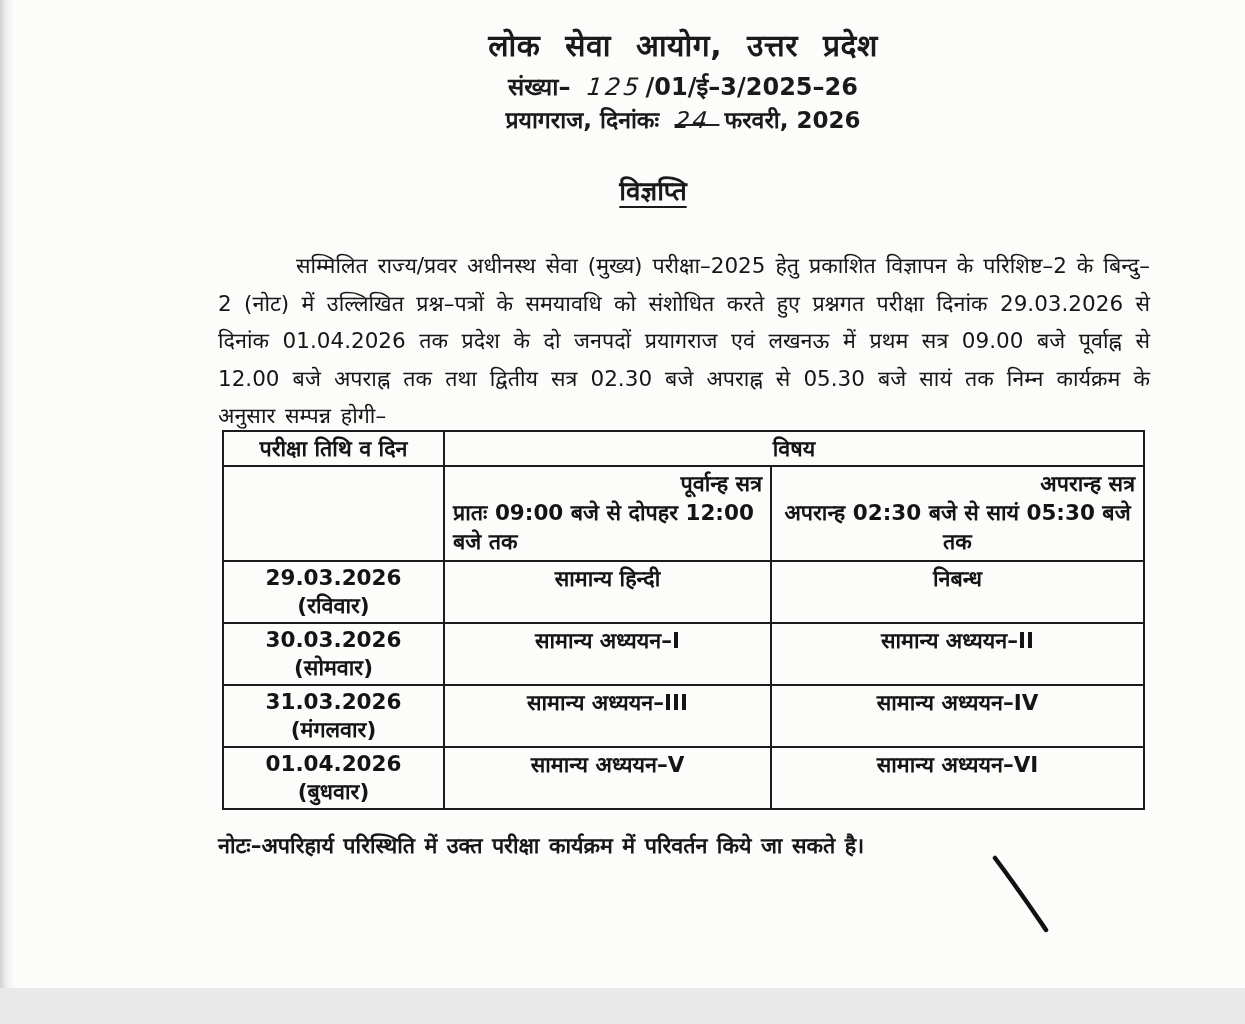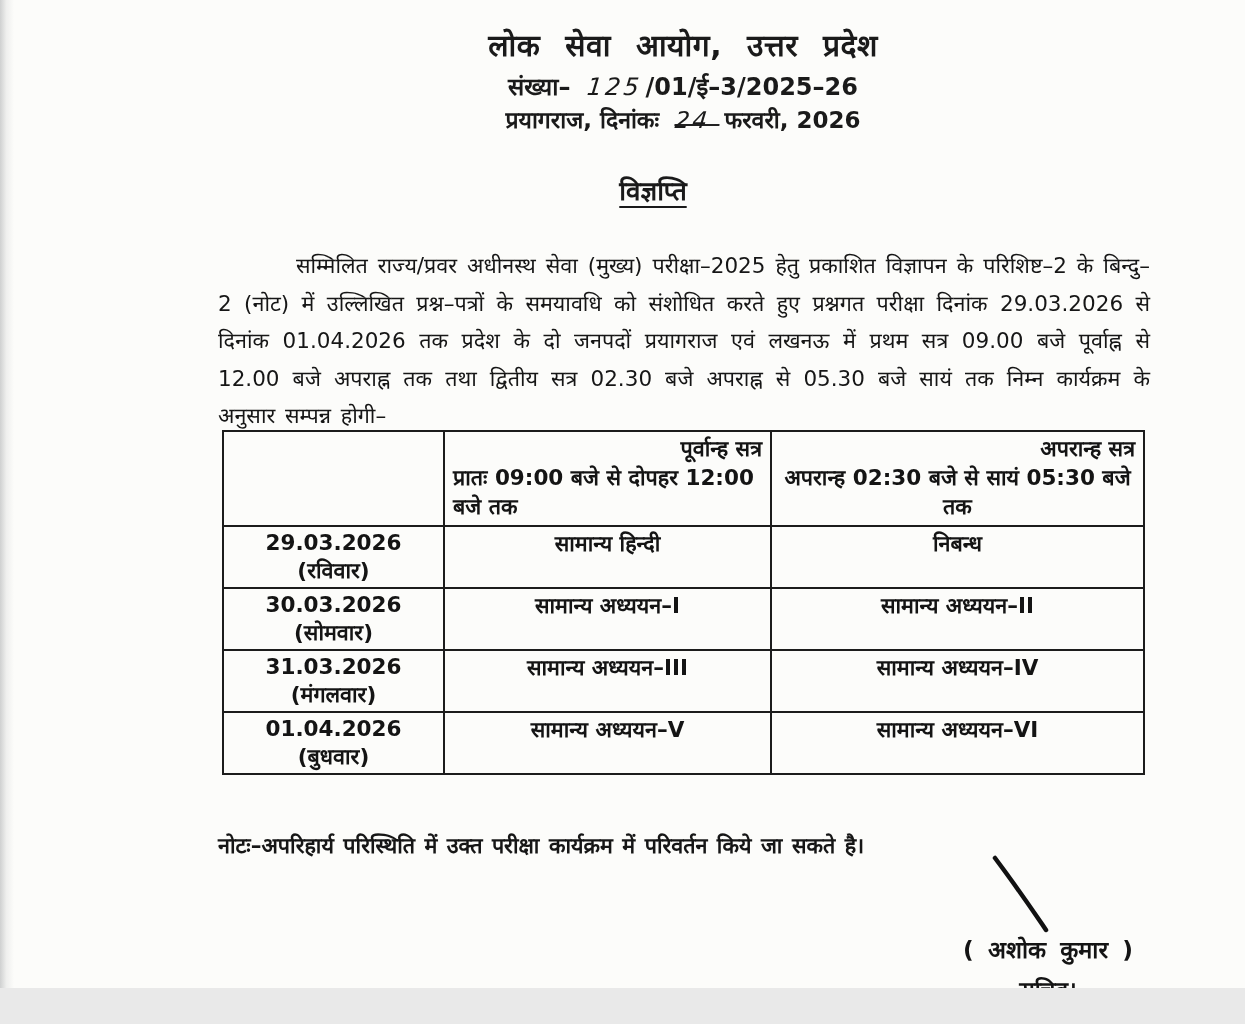--- a/index.html
+++ b/index.html
@@ -132,20 +132,24 @@
 
   <p class="body-para">सम्मिलित राज्य/प्रवर अधीनस्थ सेवा (मुख्य) परीक्षा–2025 हेतु प्रकाशित विज्ञापन के परिशिष्ट–2 के बिन्दु–2 (नोट) में उल्लिखित प्रश्न–पत्रों के समयावधि को संशोधित करते हुए प्रश्नगत परीक्षा दिनांक 29.03.2026 से दिनांक 01.04.2026 तक प्रदेश के दो जनपदों प्रयागराज एवं लखनऊ में प्रथम सत्र 09.00 बजे पूर्वाह्न से 12.00 बजे अपराह्न तक तथा द्वितीय सत्र 02.30 बजे अपराह्न से 05.30 बजे सायं तक निम्न कार्यक्रम के अनुसार सम्पन्न होगी–</p>
 
   <table class="schedule">
     <colgroup>
         <col class="c1">
         <col class="c2">
         <col class="c3">
       </colgroup>
     <tbody>
+      <tr class="hdr-1">
+        <th>परीक्षा तिथि व दिन</th>
+        <th colspan="2">विषय</th>
+      </tr>
       <tr class="hdr-2">
         <td></td>
         <td>
           <span class="session-title">पूर्वान्ह सत्र</span>
           <span class="session-time-left">प्रातः 09:00 बजे से दोपहर 12:00 बजे तक</span>
         </td>
         <td>
           <span class="session-title">अपरान्ह सत्र</span>
           <span class="session-time-center">अपरान्ह 02:30 बजे से सायं 05:30 बजे तक</span>
         </td>
@@ -184,17 +188,13 @@
         <td>सामान्य अध्ययन–VI</td>
       </tr>
     </tbody>
   </table>
 
   <div class="note-line">नोटः–अपरिहार्य परिस्थिति में उक्त परीक्षा कार्यक्रम में परिवर्तन किये जा सकते है।</div>
 
   <svg class="sig-stroke" width="66" height="86" viewBox="0 0 66 86">
     <path d="M7 6 Q 28 34 54 72 L 58 78" stroke="#111" stroke-width="4.5" fill="none" stroke-linecap="round"></path>
   </svg>
-  <div class="sig-block">
-    <div class="sig-name">( अशोक कुमार )</div>
-    <div class="sig-designation">सचिव।</div>
-  </div>
 </div>
 
 </body></html>

